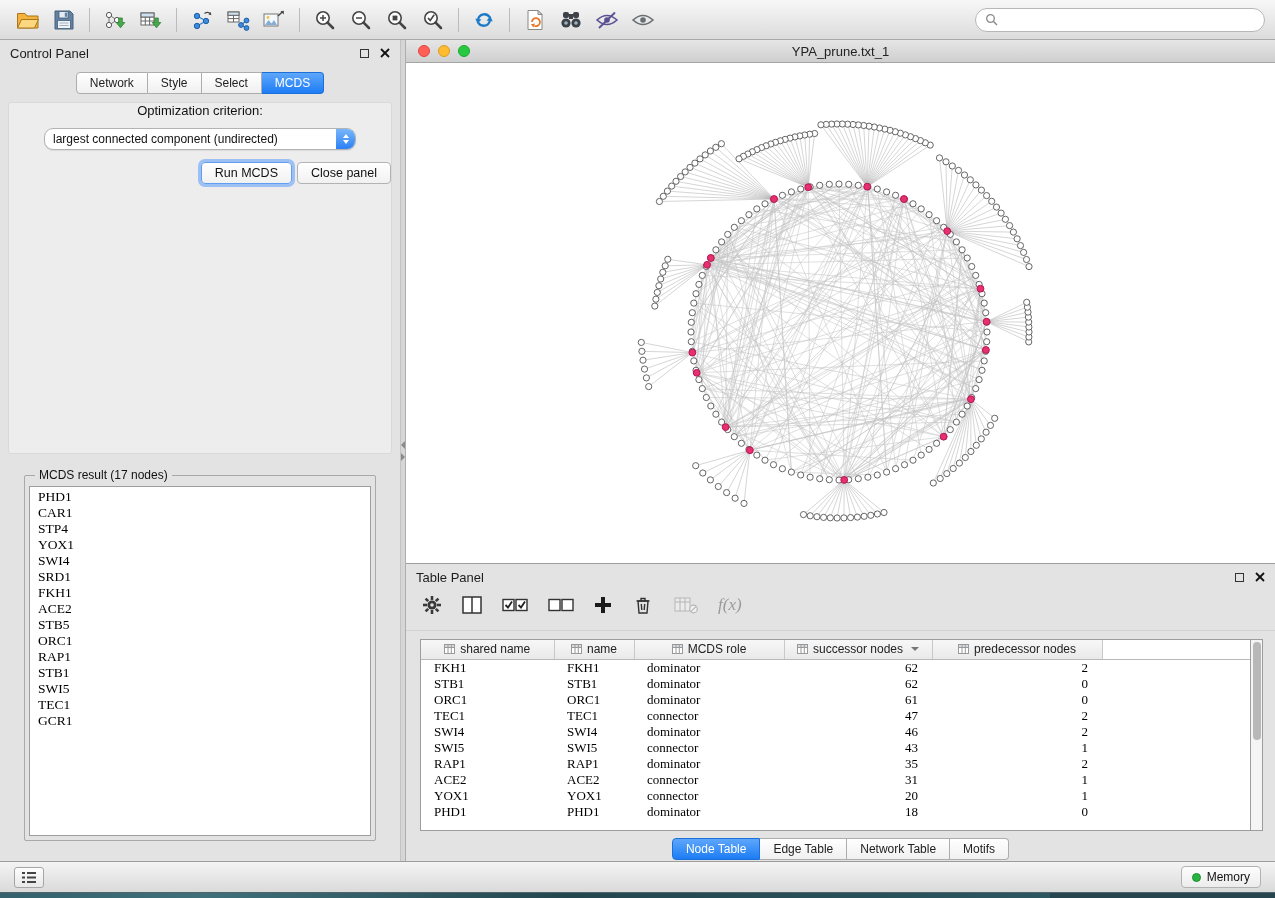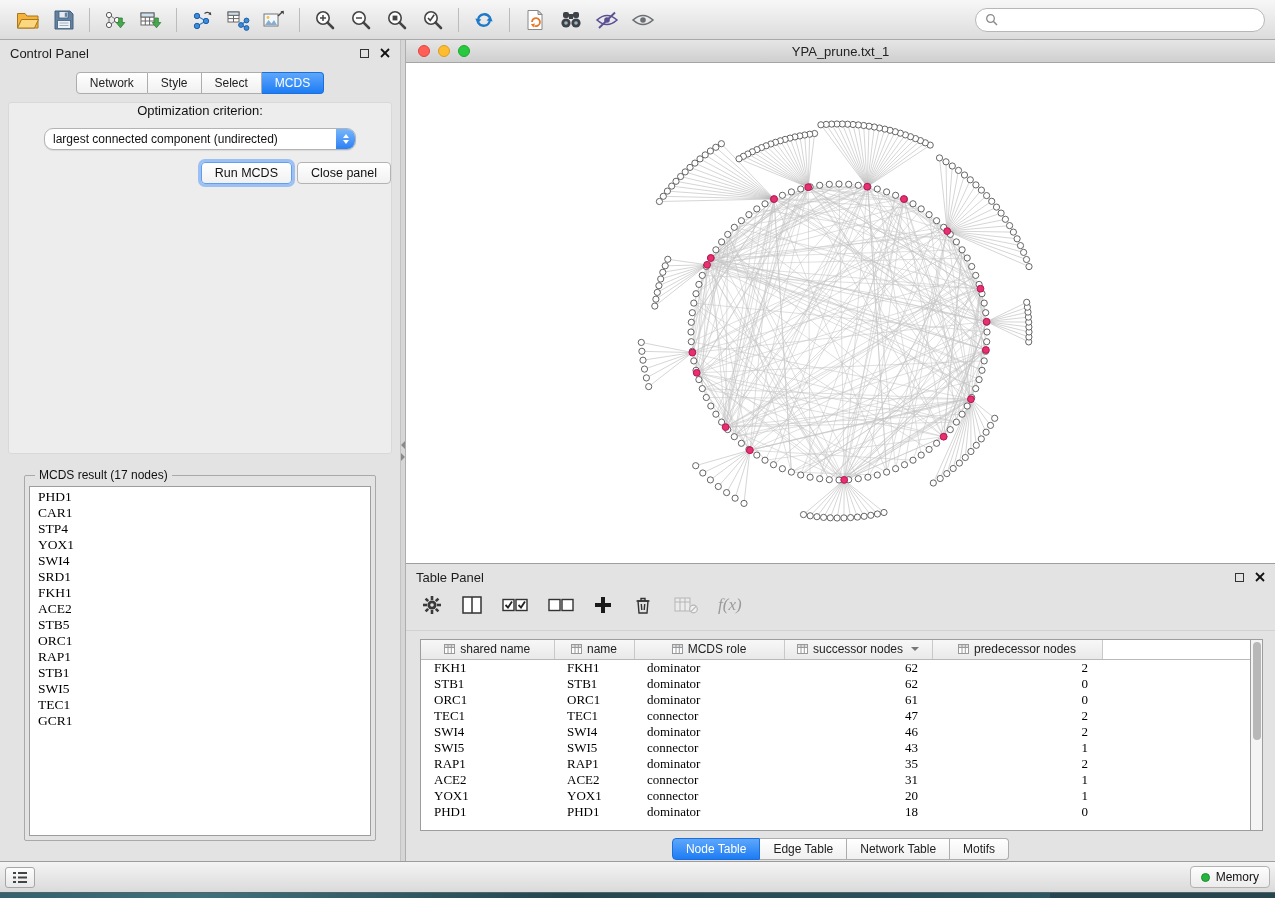--- a/index.html
+++ b/index.html
@@ -84,21 +84,21 @@
   .thi{display:flex;align-items:center;justify-content:center;gap:5px;height:100%}
   .sort-caret{width:0;height:0;border-left:4px solid transparent;border-right:4px solid transparent;border-top:4.5px solid #777;margin-left:3px}
   .tbl td{height:16px;font-family:"Liberation Serif",serif;font-size:13px;color:#000;padding:0 0 0 13px;white-space:nowrap;overflow:hidden}
   .tbl td.num{text-align:right;padding:0 14px 0 0}
   .vscroll{width:13px;background:#f4f4f4;border:1px solid #9d9d9d;position:relative;flex:0 0 auto}
   .vthumb{position:absolute;left:1.5px;right:1.5px;top:2px;height:98px;background:#b8b8b8;border-radius:5px}
   .bottom-tabs{display:flex;justify-content:center;margin-top:7px}
 
   
   .status-bar{height:31px;background:linear-gradient(#f4f4f4,#dadada);border-top:1px solid #9c9c9c;
-    display:flex;align-items:center;padding:0 5px;flex:0 0 auto}
+    display:flex;align-items:center;padding:0 14px;flex:0 0 auto}
   .sb-btn{width:30px;height:21px;border:1px solid #a6a6a6;border-radius:3px;background:linear-gradient(#fdfdfd,#e8e8e8);
     display:flex;align-items:center;justify-content:center}
   .memory-btn{margin-left:auto;height:22px;border:1px solid #b2b2b2;border-radius:4px;background:linear-gradient(#fdfdfd,#ececec);
     display:flex;align-items:center;gap:6px;padding:0 10px;font-size:12px;color:#111}
   .mem-dot{width:9px;height:9px;border-radius:50%;background:#27b43e;border:1px solid #1d8d30}
 </style>
 </head>
 <body>
 
 <div class="screen">

